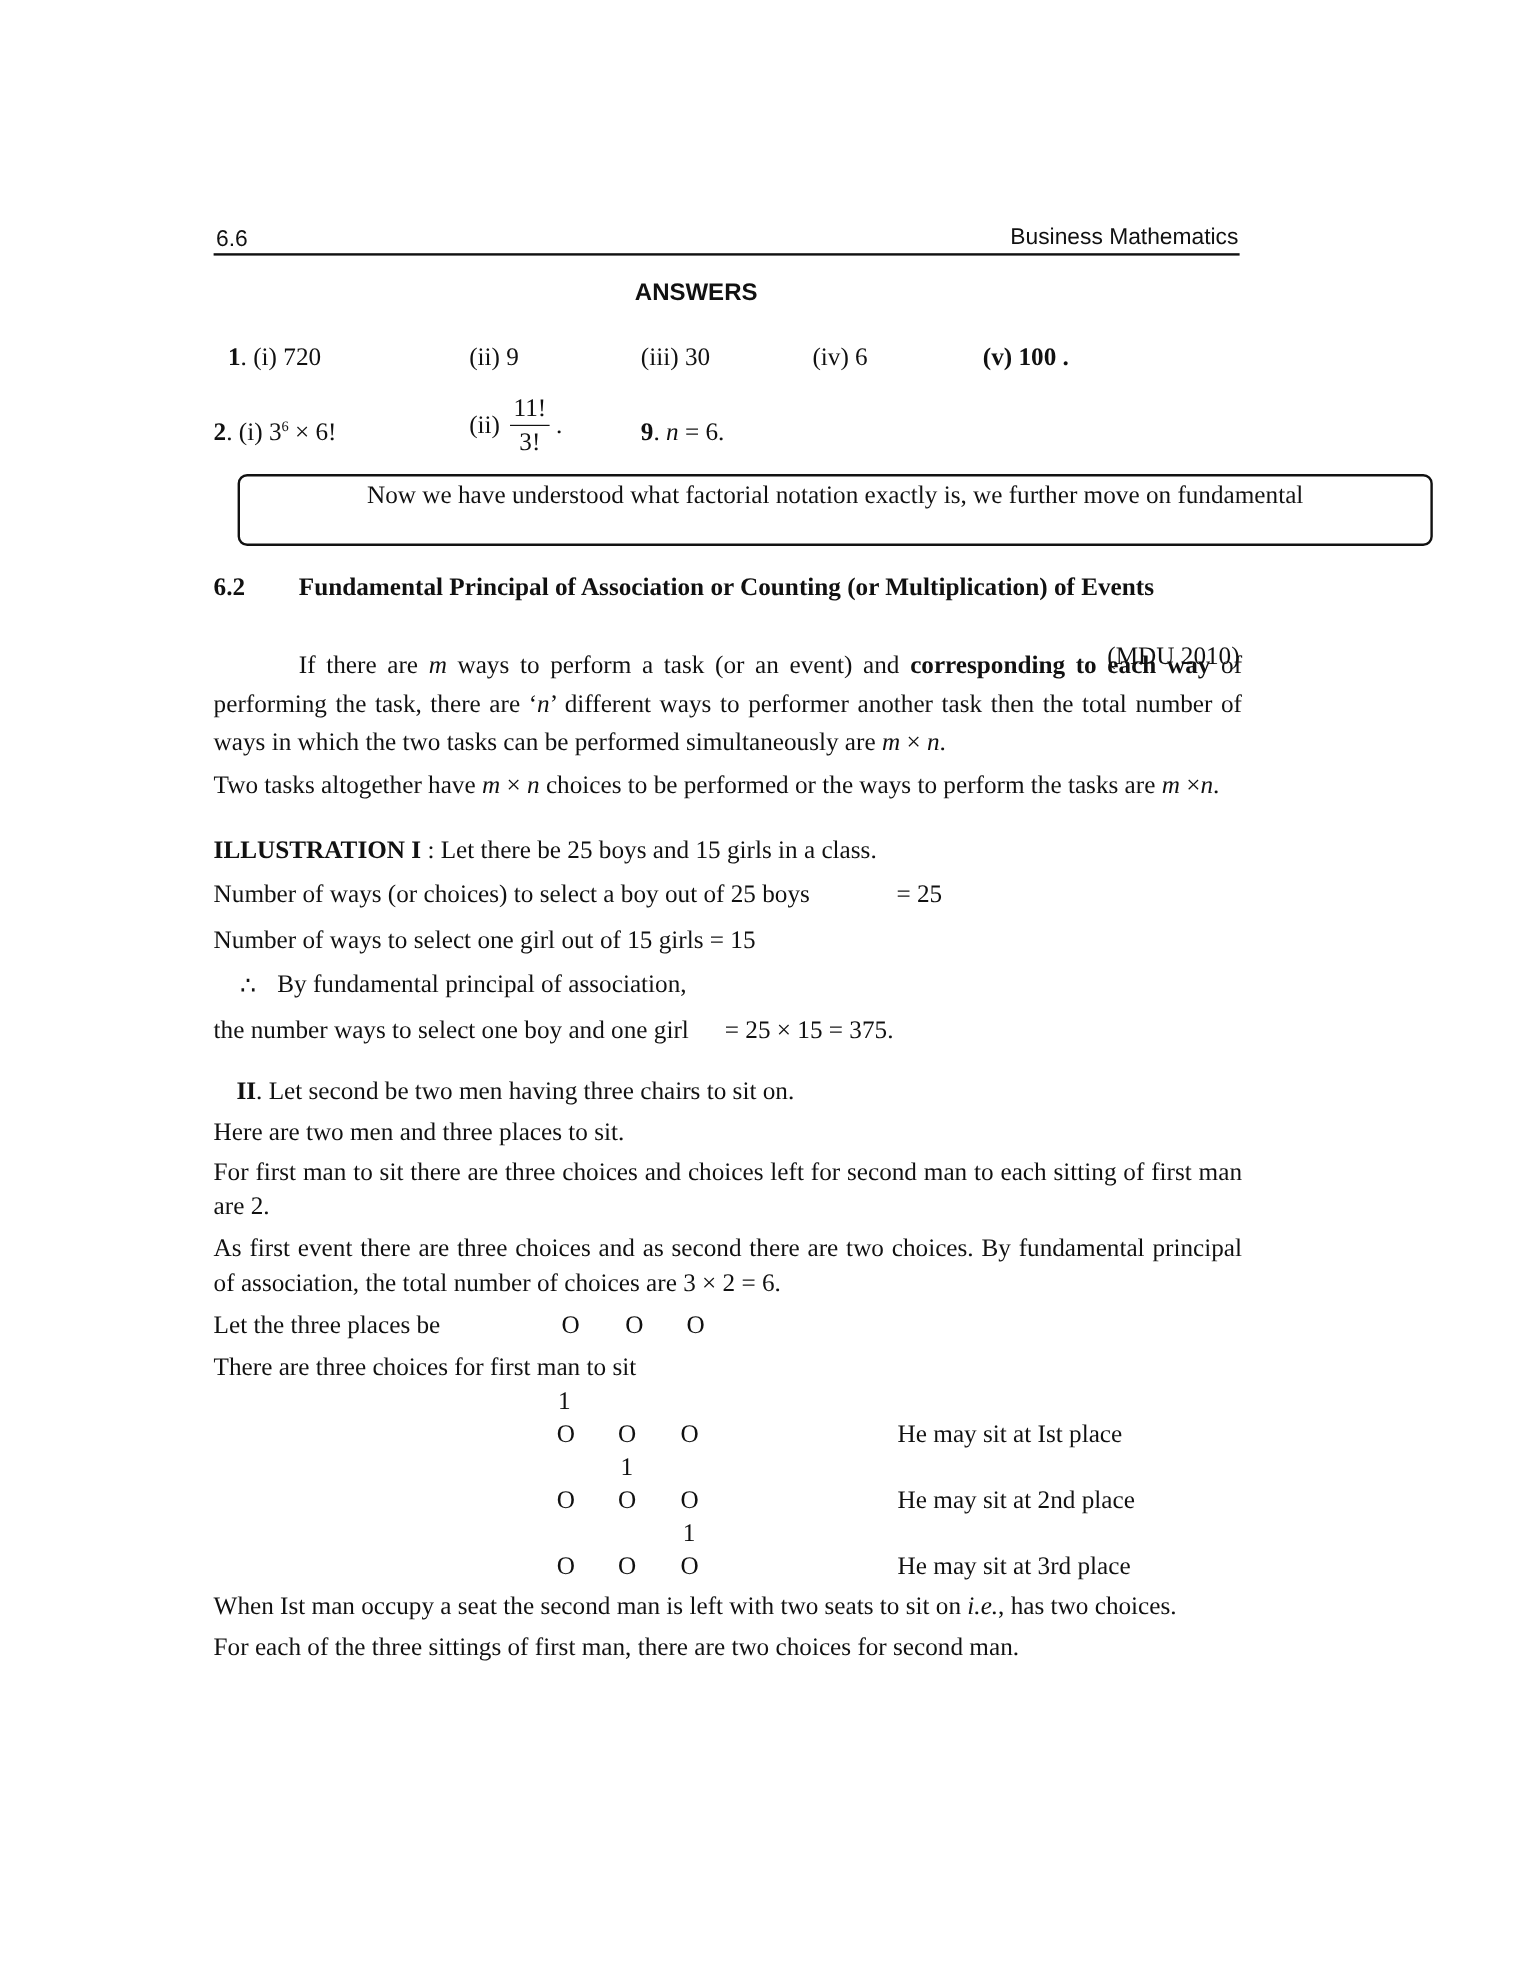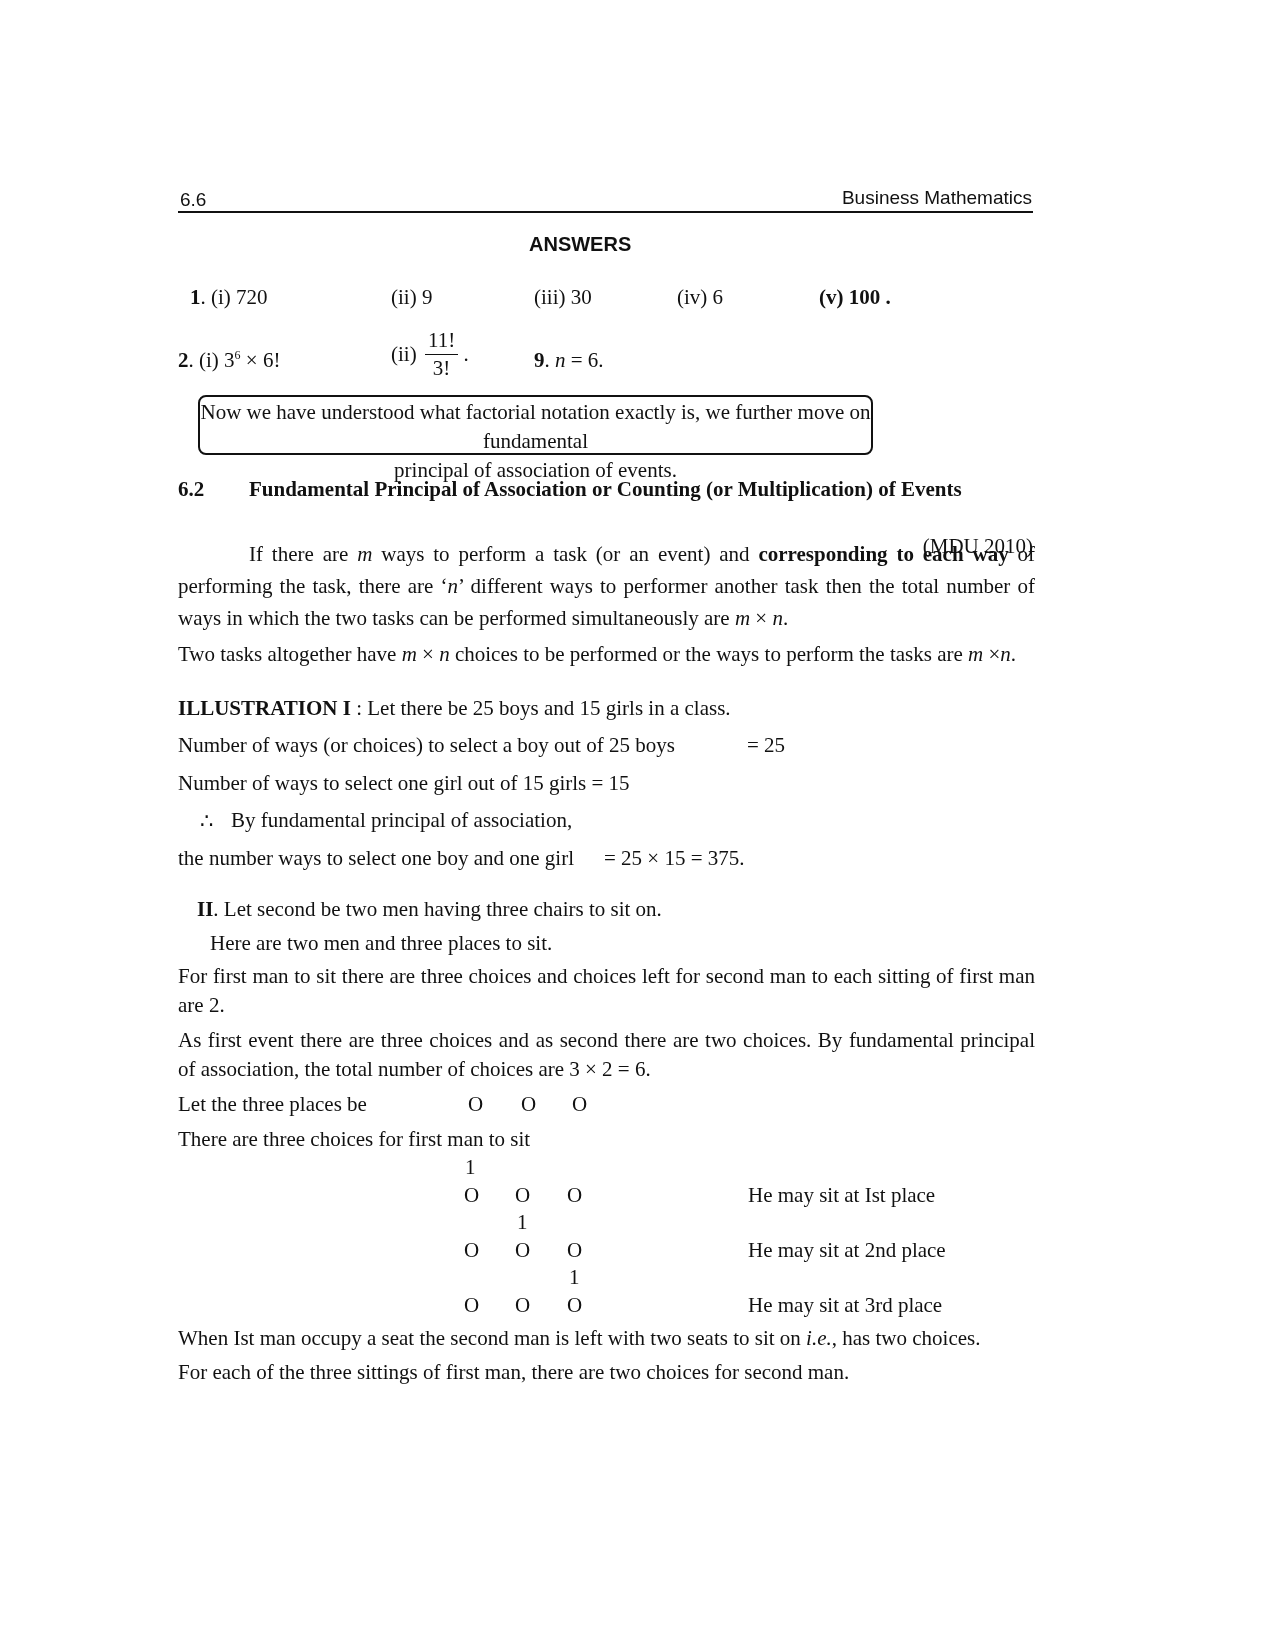--- a/index.html
+++ b/index.html
@@ -7,21 +7,21 @@
          font-family: "Liberation Serif", serif; color: #111; }
   .abs { position: absolute; white-space: nowrap; }
   .serif { font-family: "Liberation Serif", serif; font-size: 21px; }
   .sans { font-family: "Liberation Sans", sans-serif; }
   .header-rule { position: absolute; left: 178px; top: 211px; width: 855px; height: 2px; background: #111; }
   .b { font-weight: bold; }
   .i { font-style: italic; }
   .frac { display: inline-block; vertical-align: middle; text-align: center; line-height: 1; }
   .frac .num { display: block; padding: 0 3px 3px 3px; border-bottom: 1.5px solid #111; }
   .frac .den { display: block; padding-top: 3px; }
-  .note-box { position: absolute; left: 198px; top: 395px; width: 675px; height: 60px;
+  .note-box { position: absolute; left: 198px; top: 395px; width: 996px; height: 60px;
               border: 2px solid #111; border-radius: 8px; box-sizing: border-box;
               font-size: 21px; text-align: center; line-height: 29px; padding-top: 1px; }
   .para { position: absolute; left: 178px; width: 857px; font-size: 21px; line-height: 32px; text-align: justify; }
   .sup { font-size: 12px; vertical-align: super; }
 </style>
 </head>
 <body>
 
 <div class="abs sans" style="left:180px; top:189px; font-size:19px;">6.6</div>
 <div class="abs sans" style="right:243px; top:187px; font-size:19px;">Business Mathematics</div>
@@ -45,42 +45,41 @@
       <span class="num">11!</span>
       <span class="den">3!</span>
     </span>
     <span style="vertical-align:middle;">.</span>
   </div>
   <div class="abs serif" style="left:534px; top:348px;"><span class="b">9</span>. <span class="i">n</span><span> = 6.</span></div>
 </div>
 
 <div class="note-box">
   <div>Now we have understood what factorial notation exactly is, we further move on fundamental</div>
-  <div>principal of association of events.</div>
 </div>
 
 <div class="abs serif b" style="left:178px; top:477px;">6.2</div>
 <div class="abs serif b" style="left:249px; top:477px;">Fundamental Principal of Association or Counting (or Multiplication) of Events</div>
 <div class="abs serif" style="right:242px; top:506px;margin-top:28px;">(MDU 2010)</div>
 
 <div class="para" style="top:538px; text-indent:71px;"><span>If there are </span><span class="i">m</span><span> ways to perform a task (or an event) and </span><span class="b">corresponding to each way</span><span> of performing the task, there are ‘</span><span class="i">n</span><span>’ different ways to performer another task then the total number of ways in which the two tasks can be performed simultaneously are </span><span class="i">m</span><span> × </span><span class="i">n</span><span>.</span></div>
 
 <div class="abs serif" style="left:178px; top:642px;"><span>Two tasks altogether have </span><span class="i">m</span><span> × </span><span class="i">n</span><span> choices to be performed or the ways to perform the tasks are </span><span class="i">m</span><span> ×</span><span class="i">n</span><span>.</span></div>
 
 <div class="abs serif" style="left:178px; top:696px;"><span class="b">ILLUSTRATION I</span><span> : Let there be 25 boys and 15 girls in a class.</span></div>
 <div class="abs serif" style="left:178px; top:733px;">Number of ways (or choices) to select a boy out of 25 boys</div>
 <div class="abs serif" style="left:747px; top:733px;">= 25</div>
 <div class="abs serif" style="left:178px; top:771px;">Number of ways to select one girl out of 15 girls = 15</div>
 <div class="abs serif" style="left:200px; top:809px;">∴</div>
 <div class="abs serif" style="left:231px; top:808px;">By fundamental principal of association,</div>
 <div class="abs serif" style="left:178px; top:846px;">the number ways to select one boy and one girl</div>
 <div class="abs serif" style="left:604px; top:846px;">= 25 × 15 = 375.</div>
 
 <div class="abs serif" style="left:197px; top:897px;"><span class="b">II</span><span>. Let second be two men having three chairs to sit on.</span></div>
-<div class="abs serif" style="left:178px; top:931px;margin-left:32px;">Here are two men and three places to sit.</div>
+<div class="abs serif" style="left:178px; top:931px;">Here are two men and three places to sit.</div>
 <div class="para" style="top:962px; line-height:29px;">For first man to sit there are three choices and choices left for second man to each sitting of first man are 2.</div>
 <div class="para" style="top:1026px; line-height:29px;">As first event there are three choices and as second there are two choices. By fundamental principal of association, the total number of choices are 3 × 2 = 6.</div>
 
 <div class="abs serif" style="left:178px; top:1092px;">Let the three places be</div>
 <div class="abs serif" style="left:468px; top:1092px;">O</div>
 <div class="abs serif" style="left:521px; top:1092px;">O</div>
 <div class="abs serif" style="left:572px; top:1092px;">O</div>
 
 <div class="abs serif" style="left:178px; top:1127px;">There are three choices for first man to sit</div>
 

